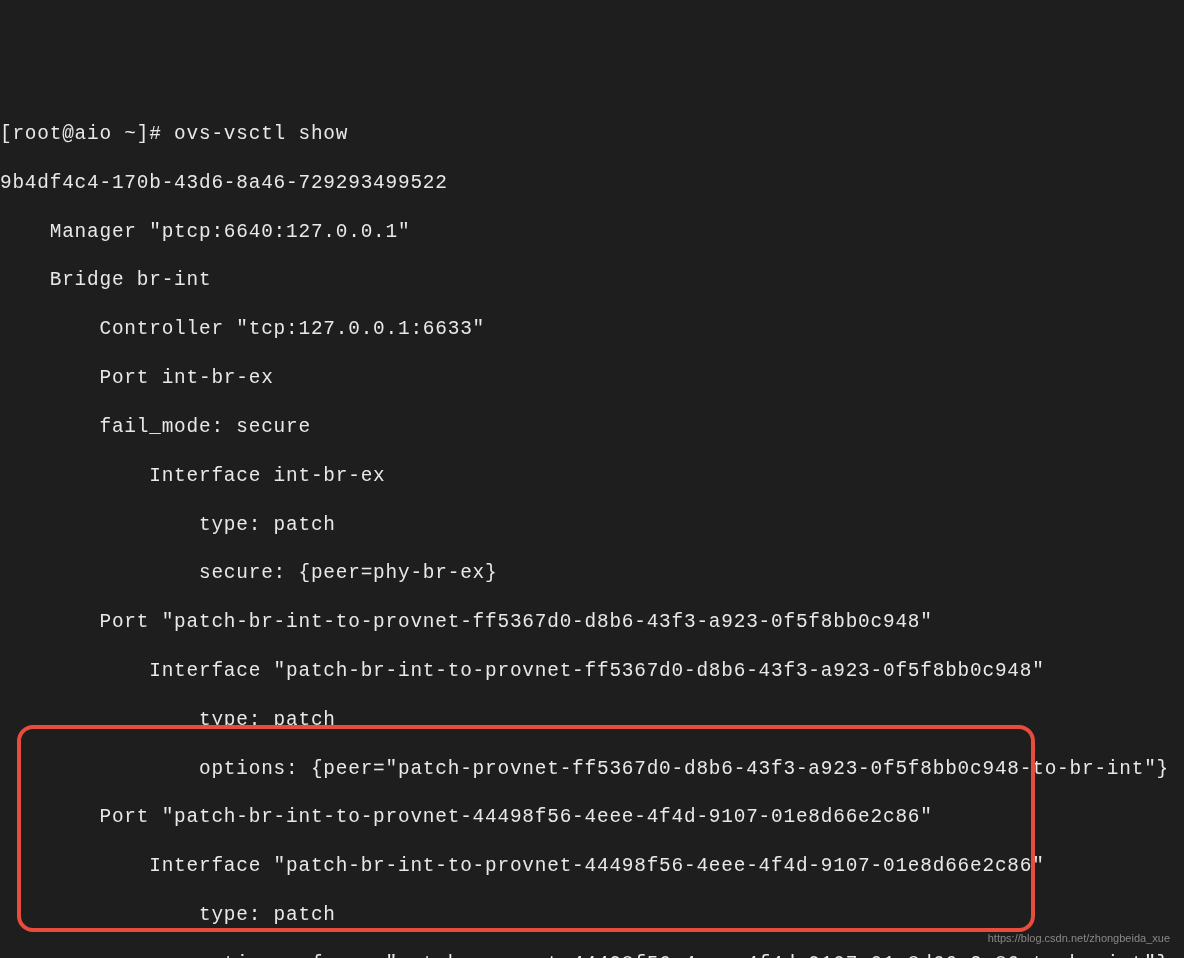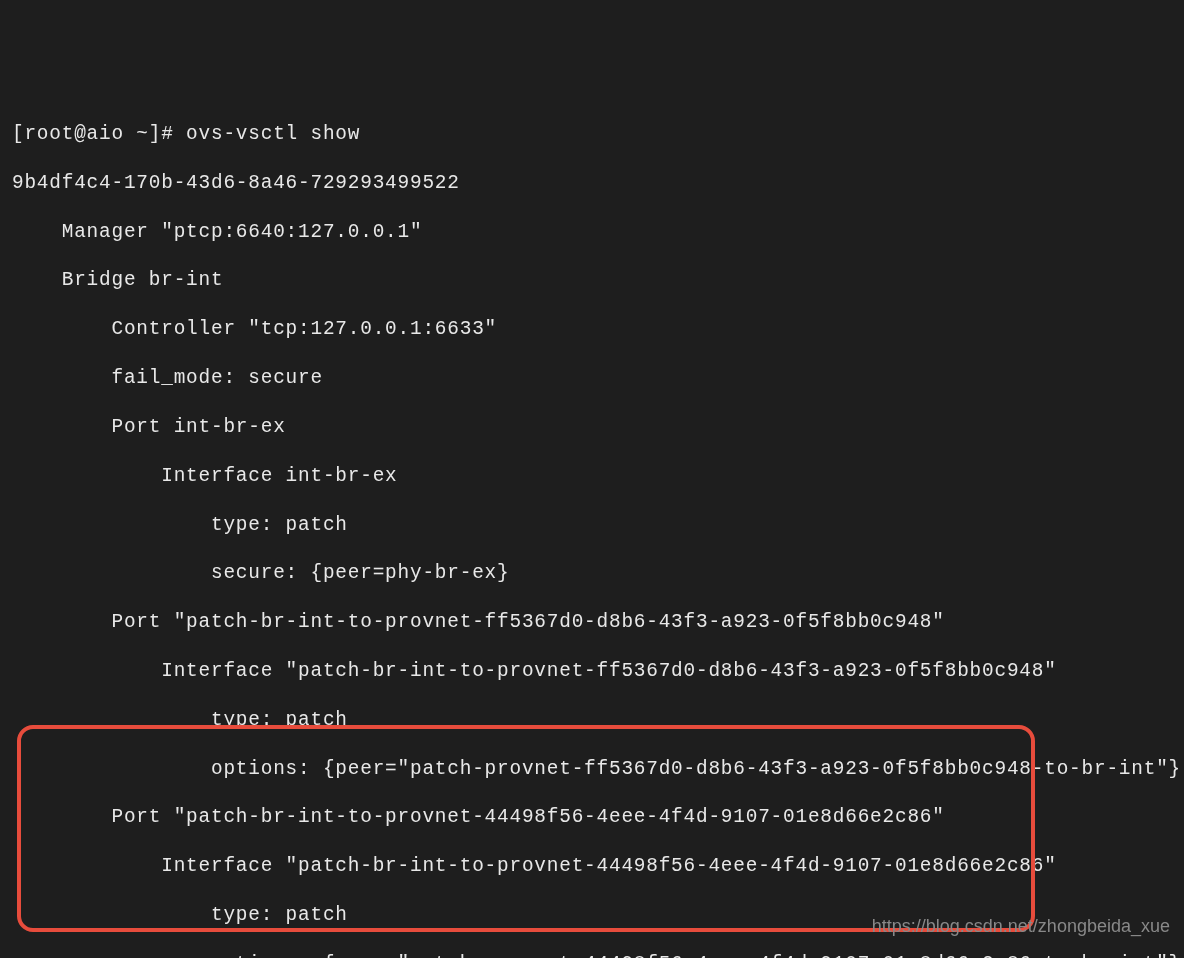--- a/index.html
+++ b/index.html
@@ -20,52 +20,51 @@
       overflow: hidden;
       position: relative;
       letter-spacing: 0.8px;
     }
     .terminal {
       padding: 0;
       position: relative;
     }
     .line {
       white-space: pre;
-      margin-left: 12px;
     }
     .highlight-box {
       position: absolute;
       border: 4px solid #e74c3c;
       border-radius: 16px;
       background: transparent;
       pointer-events: none;
     }
     .watermark {
       position: absolute;
-      bottom: 20px;
+      bottom: 8px;
       right: 14px;
-      font-size: 18px;
+      font-size: 11px;
       color: #888;
       font-family: Arial, sans-serif;
       letter-spacing: 0;
     }
   </style>
 </head>
 <body>
 
 
 
 <div class="terminal">
 <div class="line">[root@aio ~]# ovs-vsctl show</div>
 <div class="line">9b4df4c4-170b-43d6-8a46-729293499522</div>
 <div class="line">    Manager "ptcp:6640:127.0.0.1"</div>
 <div class="line">    Bridge br-int</div>
 <div class="line">        Controller "tcp:127.0.0.1:6633"</div>
+<div class="line">        Port int-br-ex</div>
 <div class="line">        fail_mode: secure</div>
-<div class="line">        Port int-br-ex</div>
 <div class="line">            Interface int-br-ex</div>
 <div class="line">                type: patch</div>
 <div class="line">                secure: {peer=phy-br-ex}</div>
 <div class="line">        Port "patch-br-int-to-provnet-ff5367d0-d8b6-43f3-a923-0f5f8bb0c948"</div>
 <div class="line">            Interface "patch-br-int-to-provnet-ff5367d0-d8b6-43f3-a923-0f5f8bb0c948"</div>
 <div class="line">                type: patch</div>
 <div class="line">                options: {peer="patch-provnet-ff5367d0-d8b6-43f3-a923-0f5f8bb0c948-to-br-int"}</div>
 <div class="line">        Port "patch-br-int-to-provnet-44498f56-4eee-4f4d-9107-01e8d66e2c86"</div>
 <div class="line">            Interface "patch-br-int-to-provnet-44498f56-4eee-4f4d-9107-01e8d66e2c86"</div>
 <div class="line">                type: patch</div>

